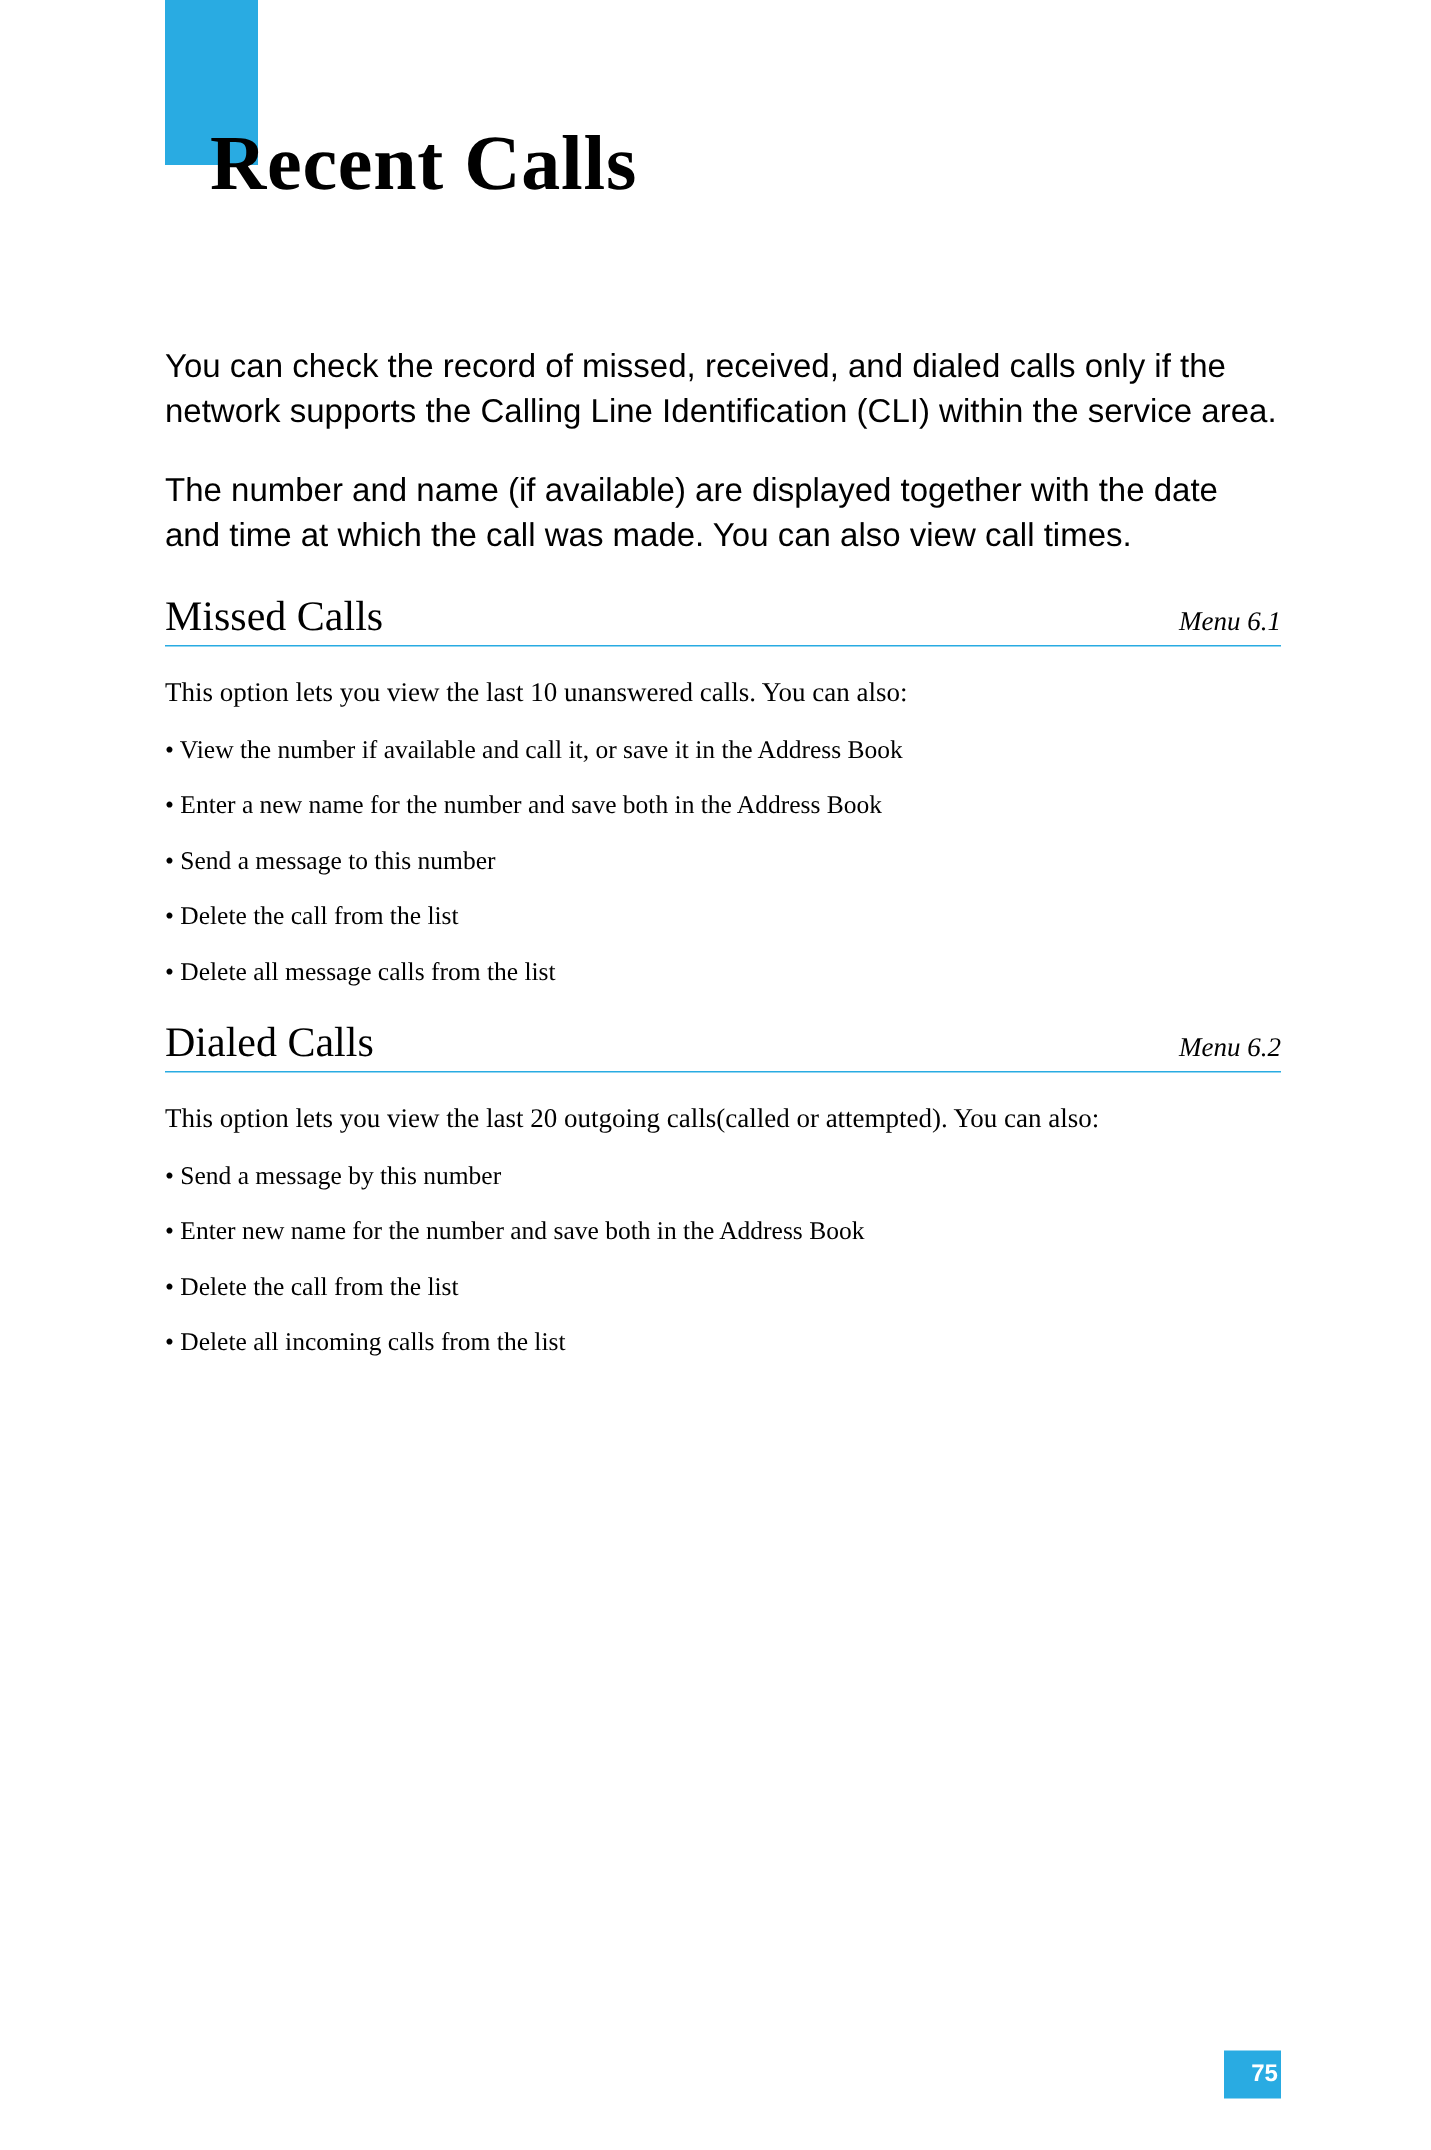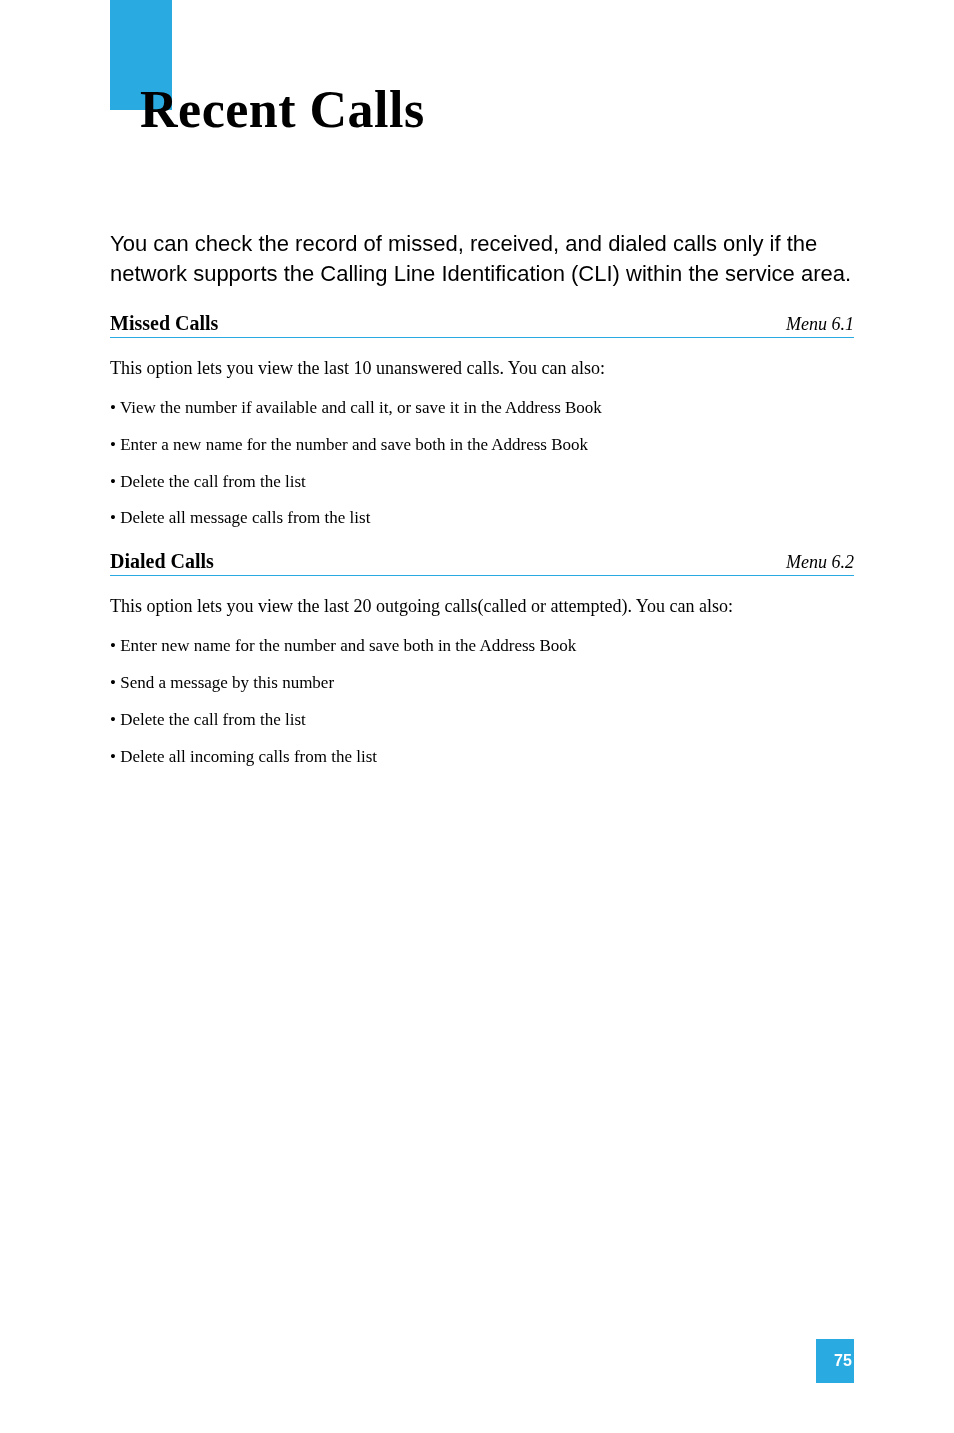--- a/index.html
+++ b/index.html
@@ -50,22 +50,22 @@
     }
     .section-heading {
       display: flex;
       justify-content: space-between;
       align-items: baseline;
       border-bottom: 1px solid #29abe2;
       padding-bottom: 2px;
       margin-bottom: 18px;
     }
     .section-title {
-      font-size: 20px;
-      font-weight: bold;
+      font-size: 28px;
+      font-weight: normal;
       font-family: 'Times New Roman', Times, serif;
       text-align: right;
     }
     .section-menu {
       font-size: 18px;
       font-style: italic;
       font-family: 'Times New Roman', Times, serif;
     }
     .section-intro {
       font-size: 18px;
@@ -81,24 +81,24 @@
       line-height: 1.35;
       margin-bottom: 14px;
       font-family: 'Times New Roman', Times, serif;
       padding-left: 0;
     }
     .bullet-list li::before {
       content: "• ";
     }
     .page-number-badge {
       position: absolute;
-      bottom: 50px;
+      bottom: 34px;
       right: 100px;
       width: 38px;
-      height: 44px;
+      height: 32px;
       background: #29abe2;
       color: #ffffff;
       font-size: 16px;
       font-weight: bold;
       display: flex;
       align-items: center;
       justify-content: center;
       font-family: Arial, sans-serif;
       padding-left: 16px;
     }
@@ -106,44 +106,46 @@
 </head>
 <body>
 
 <div class="page">
   <div class="title-block">
     <div class="cyan-square"></div>
     <h1 class="page-title">Recent Calls</h1>
   </div>
 
   <p class="intro-p">You can check the record of missed, received, and dialed calls only if the network supports the Calling Line Identification (CLI) within the service area.</p>
+  <p class="intro-p">The number and name (if available) are displayed together with the date and time at which the call was made. You can also view call times.</p>
 
   <div class="section">
     <div class="section-heading">
       <span class="section-title">Missed Calls</span>
       <span class="section-menu">Menu 6.1</span>
     </div>
     <p class="section-intro">This option lets you view the last 10 unanswered calls. You can also:</p>
     <ul class="bullet-list">
       <li>View the number if available and call it, or save it in the Address Book</li>
       <li>Enter a new name for the number and save both in the Address Book</li>
+      <li>Send a message to this number</li>
       <li>Delete the call from the list</li>
       <li>Delete all message calls from the list</li>
     </ul>
   </div>
 
   <div class="section">
     <div class="section-heading">
       <span class="section-title">Dialed Calls</span>
       <span class="section-menu">Menu 6.2</span>
     </div>
     <p class="section-intro">This option lets you view the last 20 outgoing calls(called or attempted). You can also:</p>
     <ul class="bullet-list">
+      <li>Send a message by this number</li>
       <li>Enter new name for the number and save both in the Address Book</li>
-      <li>Send a message by this number</li>
       <li>Delete the call from the list</li>
       <li>Delete all incoming calls from the list</li>
     </ul>
   </div>
 </div>
 
 <div class="page-number-badge">
   <span>75</span>
 </div>
 

